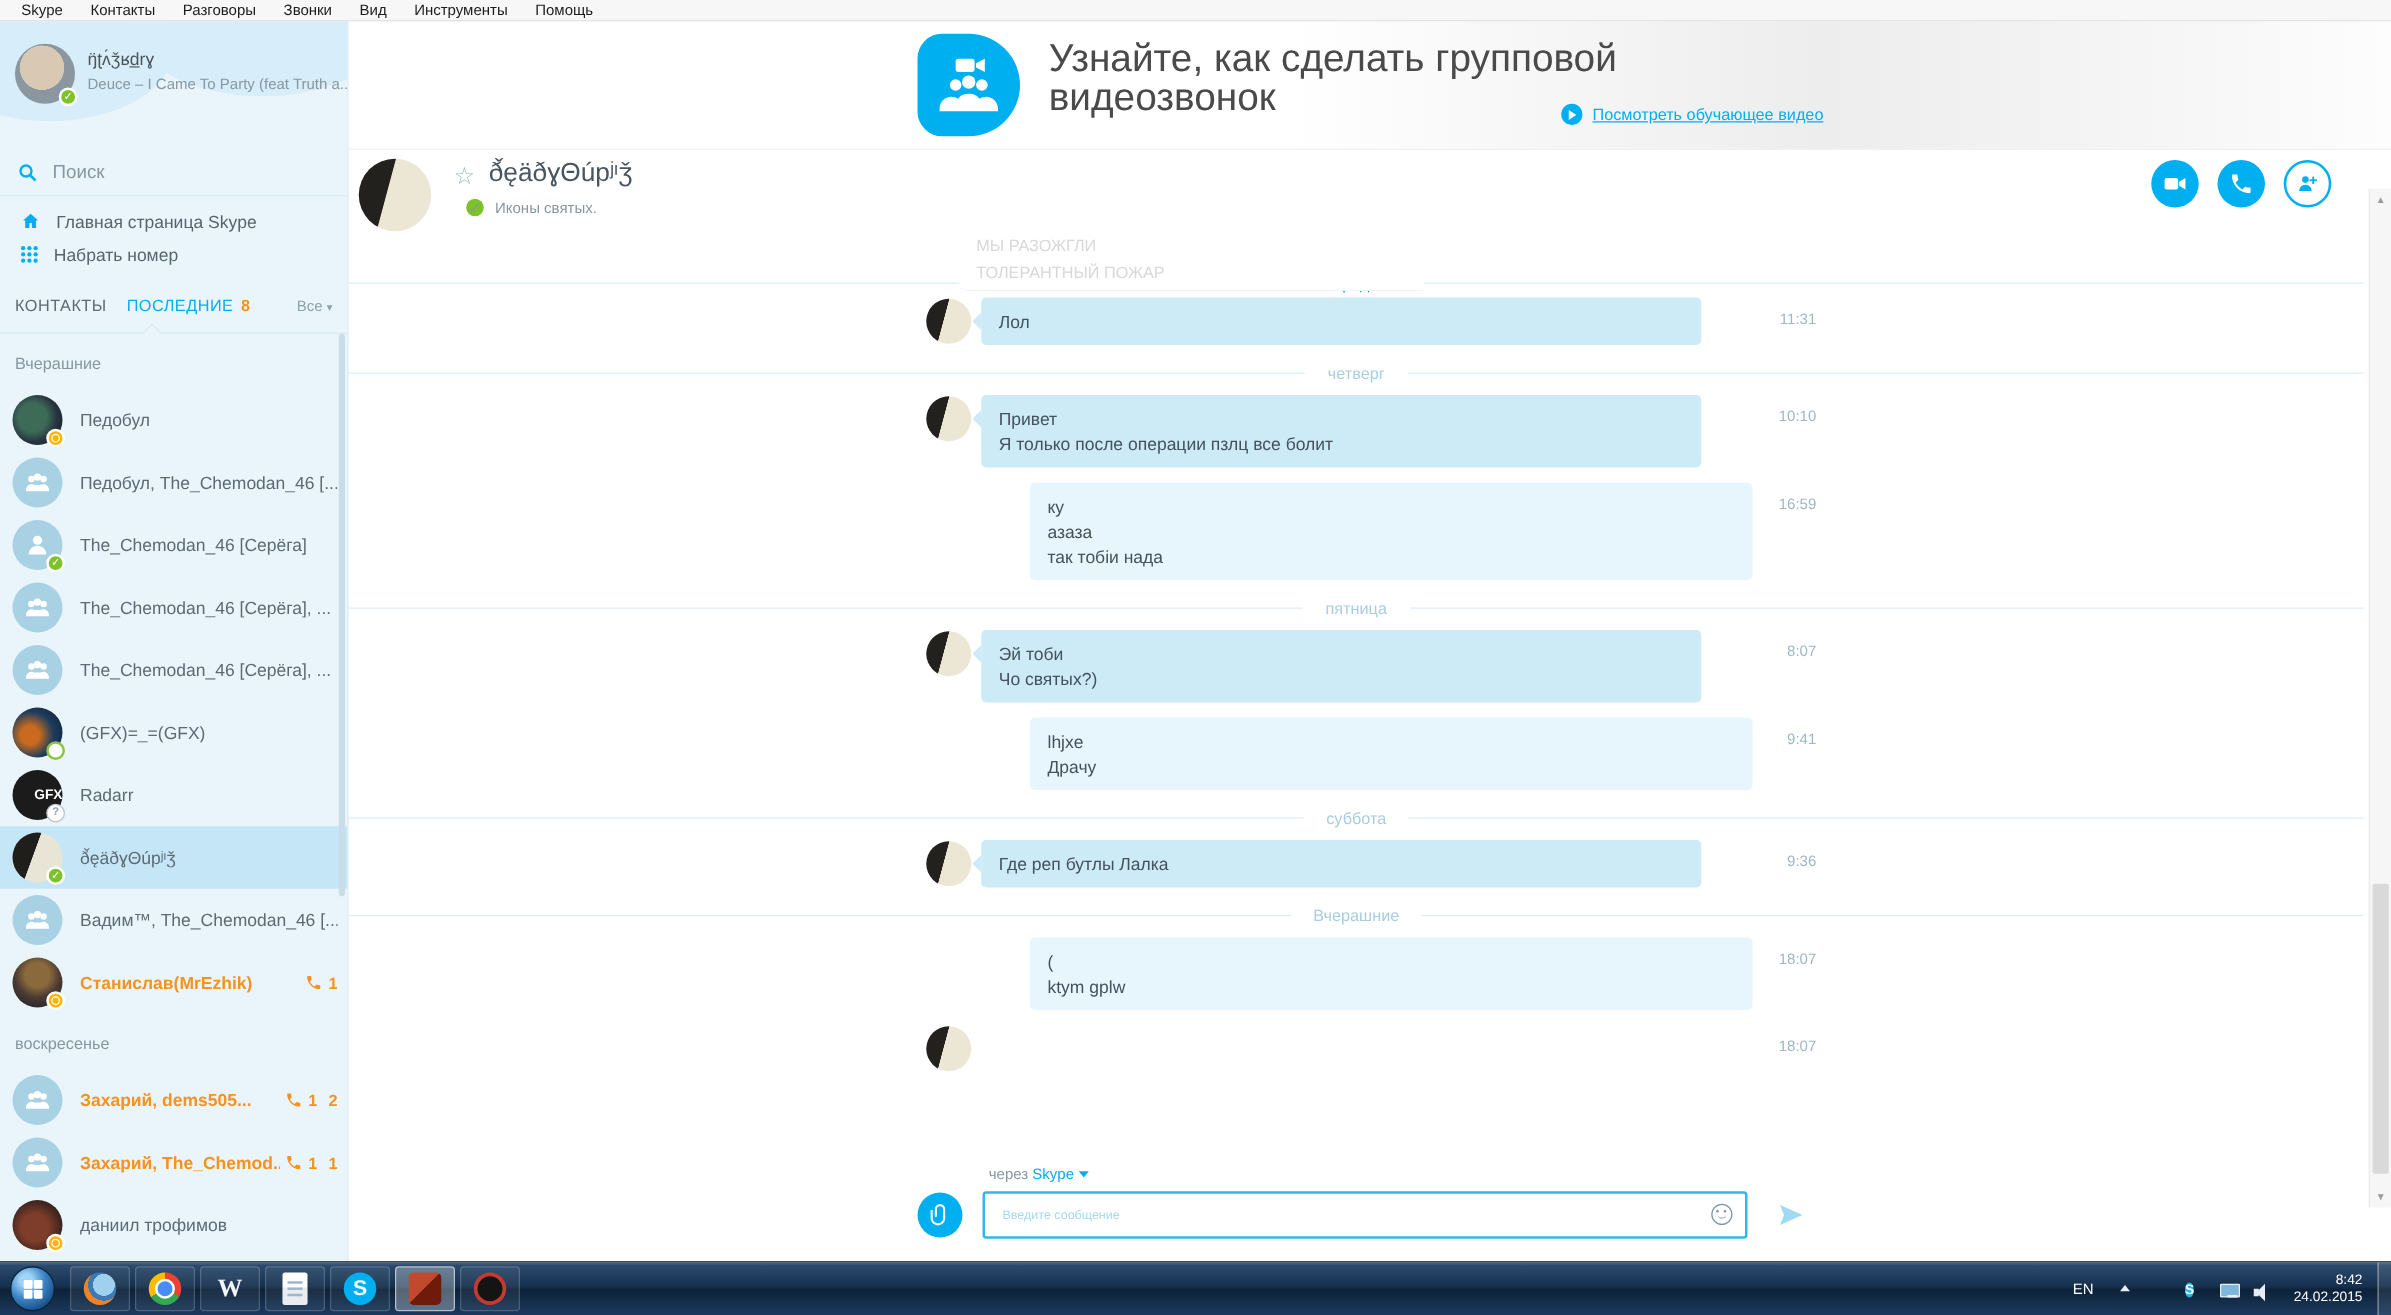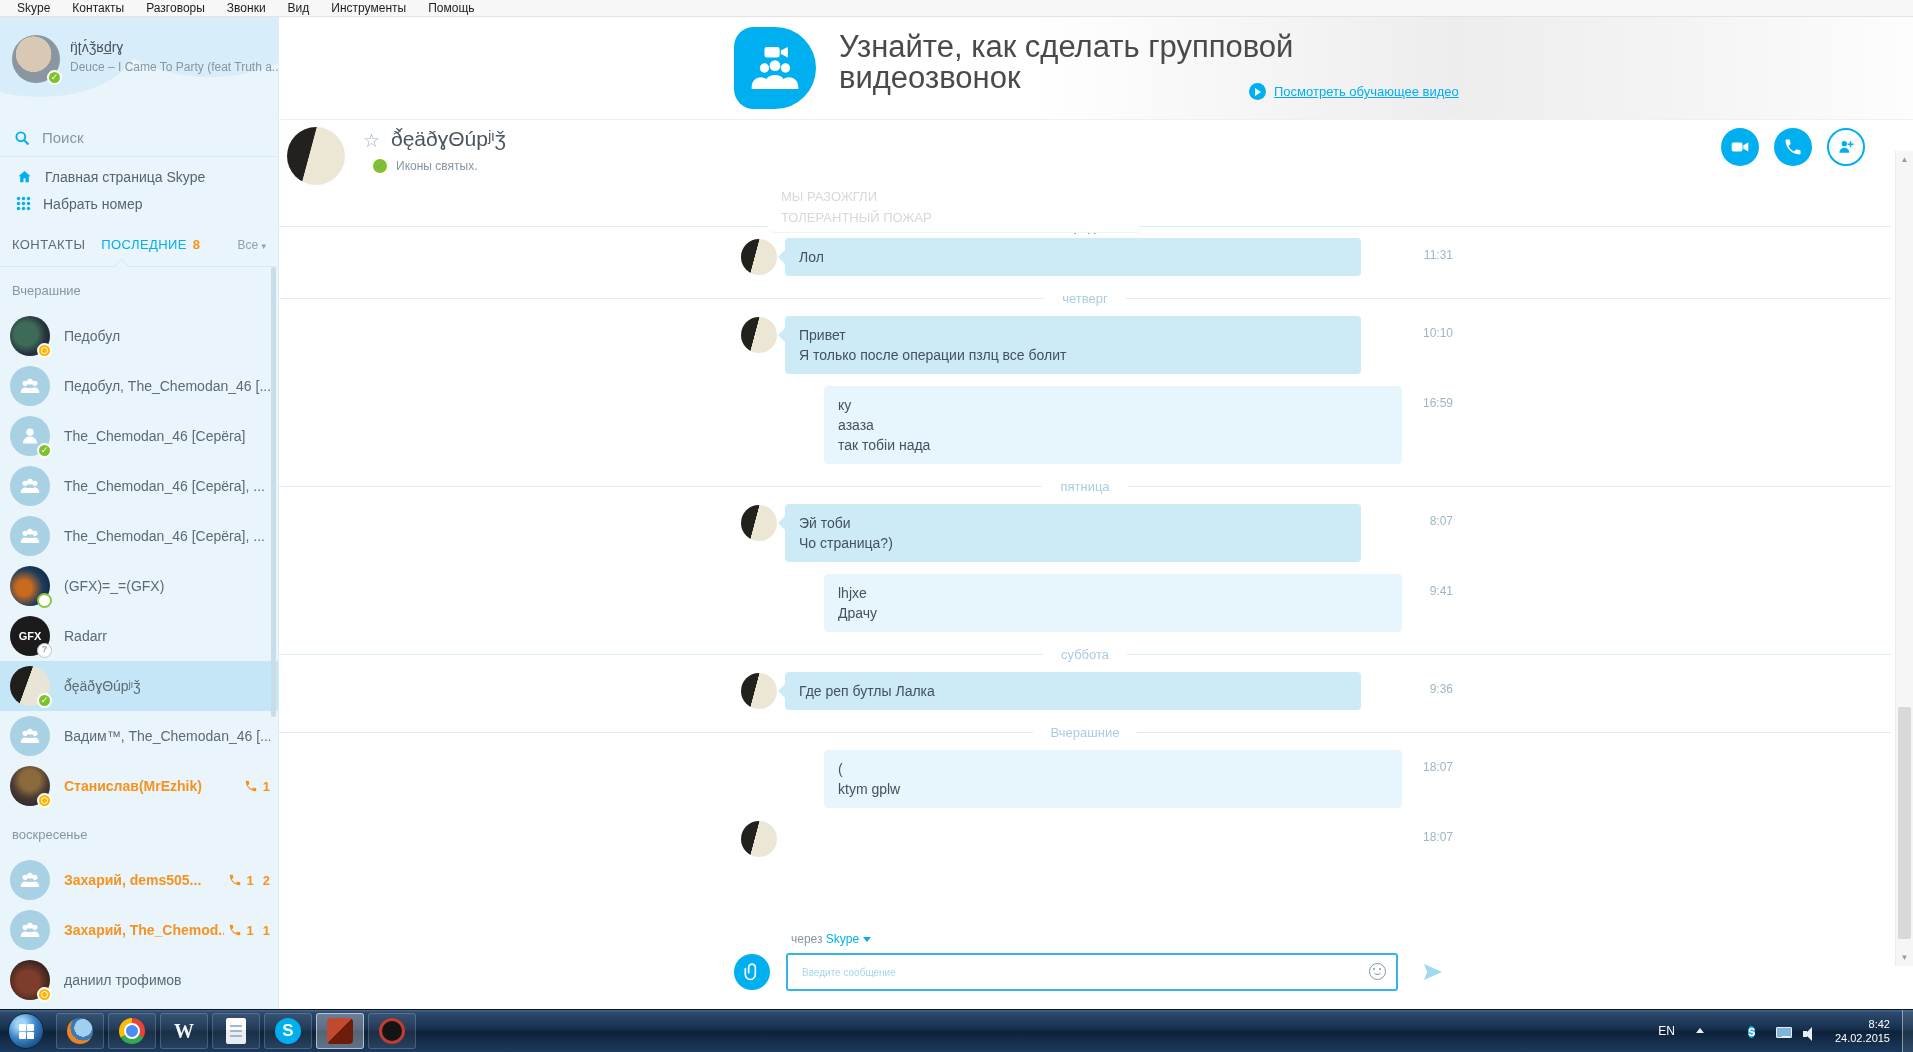--- a/index.html
+++ b/index.html
@@ -44,21 +44,21 @@
   .notch{position:absolute;left:116px;bottom:-6px;width:10px;height:10px;background:#e9f5fb;border-left:1px solid #d8e9f2;border-top:1px solid #d8e9f2;transform:rotate(45deg);}
   .clist{position:relative;z-index:1;}
   .sect{height:44px;box-sizing:border-box;padding:16px 0 0 12px;font-size:13px;color:#8797a1;}
   .row{height:50px;display:flex;align-items:center;padding:0 8px 0 10px;cursor:pointer;}
   .row.sel{background:#c5e6f7;}
   .cav{position:relative;width:40px;height:40px;border-radius:50%;flex:none;display:flex;align-items:center;justify-content:center;}
   .cav svg{width:26px;height:26px;fill:#fff;}
   .cav.blue{background:#a9d1e4;}
   .cav.p1{background:radial-gradient(circle at 40% 45%,#3d6b57 0 35%,#27343f 60%,#141c24 90%);}
   .cav.p6{background:radial-gradient(circle at 35% 55%,#c96a1e 0 22%,#1d3d5e 55%,#0e2338 90%);}
-  .cav.p7{background:#1b1b1b;color:#fff;font-size:11px;font-weight:bold;}
+  .cav.p7{background:#1b1b1b;color:#fff;font-size:11px;font-weight:bold;justify-content:flex-end;}
   .cav.p8{background:linear-gradient(110deg,#201e1b 42%,#e9e5d6 43%);}
   .cav.p10{background:radial-gradient(circle at 50% 35%,#8a6a3c 0 30%,#4a3a33 55%,#22242c 90%);}
   .cav.p13{background:radial-gradient(circle at 45% 55%,#7e3c2a 0 35%,#3a241e 70%,#241612 95%);}
   .cname{margin-left:14px;font-size:14px;color:#5d6a73;white-space:nowrap;overflow:hidden;min-width:0;}
   .row.alert .cname{color:#f6921e;font-weight:bold;}
   .rmeta{margin-left:auto;display:flex;align-items:center;flex:none;padding-left:4px;}
   .rmeta svg{width:14px;height:14px;fill:#f6921e;}
   .rmeta .n1{font-size:13px;color:#f6921e;font-weight:bold;margin-left:5px;}
   .rmeta .n2{font-size:13px;color:#f6921e;font-weight:bold;margin-left:9px;}
   .sscroll{position:absolute;right:2px;top:250px;width:5px;height:450px;background:#c9dde8;border-radius:3px;z-index:5;}
@@ -488,21 +488,21 @@
         </div>
 
         <div class="divider">
             <span>пятница</span>
           </div>
 
         <div class="mrow in">
           <div class="mav"></div>
           <div class="bubble">
               <div>Эй тоби</div>
-              <div>Чо страница?)</div>
+              <div>Чо святых?)</div>
             </div>
           <div class="mtime">8:07</div>
         </div>
 
         <div class="mrow out">
           <div class="bubble">
               <div>lhjxe</div>
               <div>Драчу</div>
             </div>
           <div class="mtime">9:41</div>

